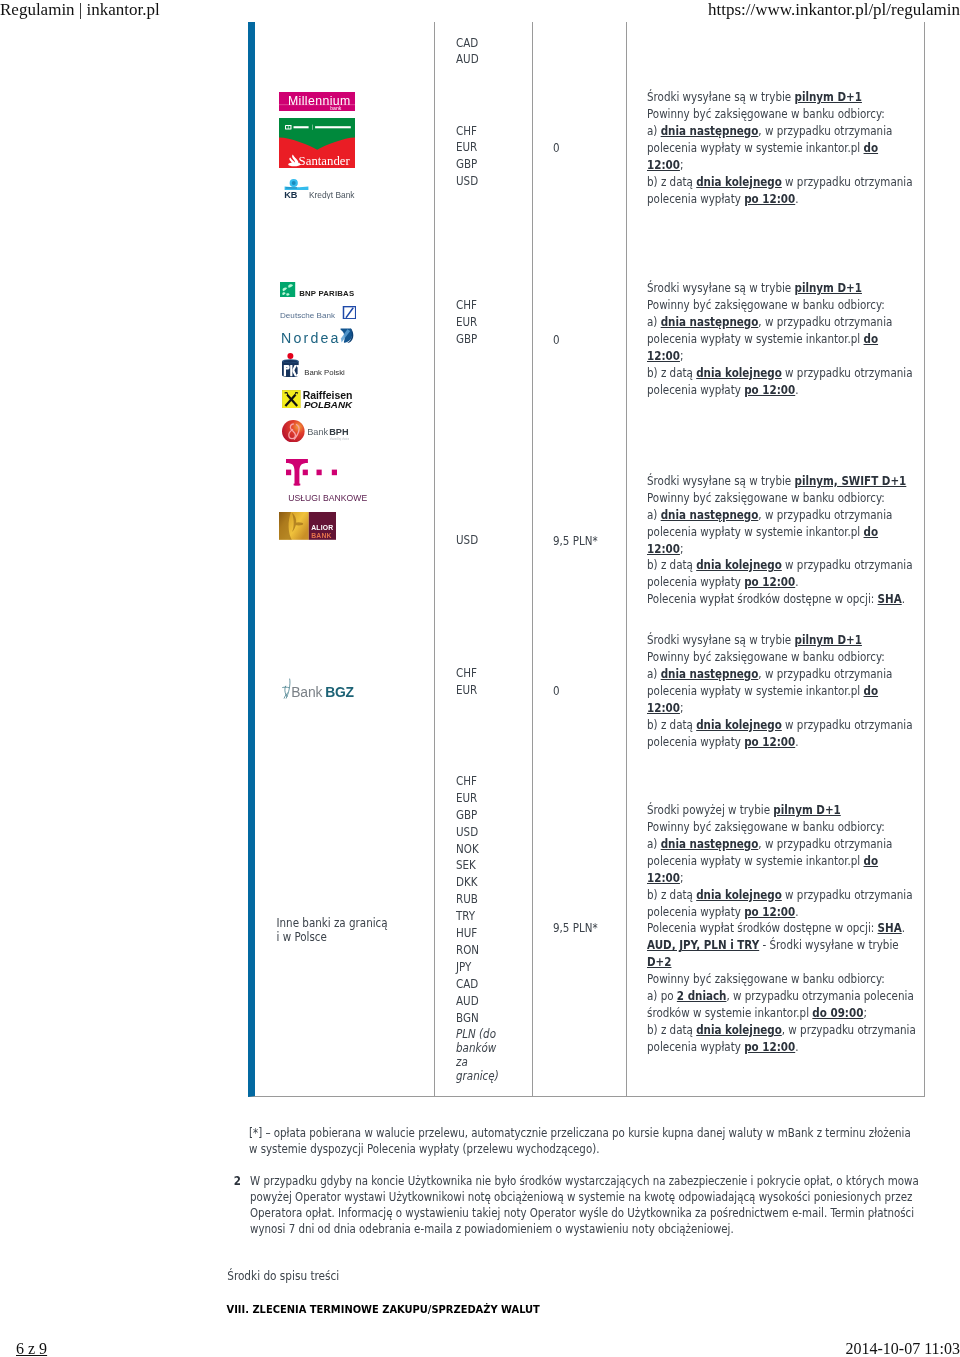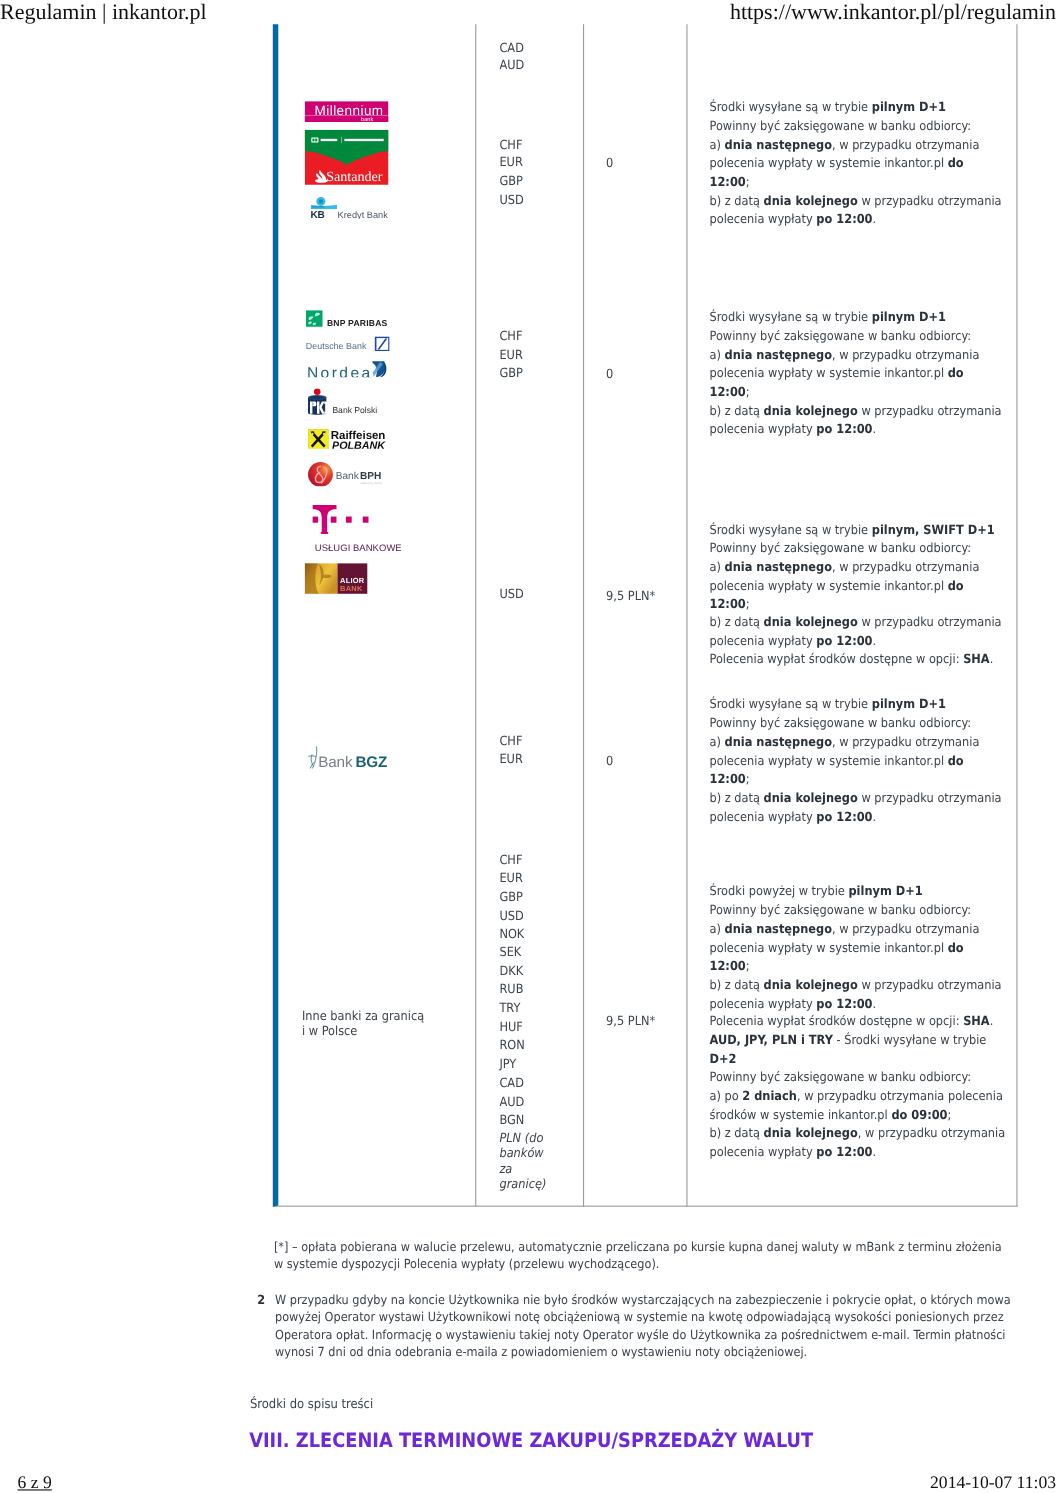--- a/index.html
+++ b/index.html
@@ -2,56 +2,56 @@
 <html><head>
 <meta charset="utf-8">
 <title>Regulamin | inkantor.pl</title>
 <style>
   html,body{margin:0;padding:0;}
   body{width:960px;height:1357px;background:#fff;font-family:"DejaVu Sans",sans-serif;font-stretch:condensed;
        overflow:hidden;position:relative;}
 
   
   .page-header{position:absolute;top:0;left:0;width:960px;height:24px;
-       font-family:"Liberation Serif",serif;font-size:20px;color:#111;}
+       font-family:"Liberation Serif",serif;font-size:17px;color:#111;}
   .hdr-left{position:absolute;left:0px;top:0px;}
   .hdr-right{position:absolute;right:0px;top:0px;}
   .page-footer{position:absolute;left:0;top:1340px;width:960px;height:20px;
        font-family:"Liberation Serif",serif;font-size:16px;color:#111;}
   .ftr-left{position:absolute;left:16px;top:0px;text-decoration:underline;}
   .ftr-right{position:absolute;right:0px;top:0px;margin-left:48px;}
 
   
   #fee-table{position:absolute;left:248px;top:22px;width:677px;height:1075px;
-       border-left:5px solid #0369a1;border-right:1px solid #9a9a9a;
+       border-left:7px solid #0369a1;border-right:1px solid #9a9a9a;
        border-bottom:1px solid #9a9a9a;box-sizing:border-box;}
   .vline{position:absolute;top:0;bottom:-1px;width:1px;background:#9a9a9a;}
   .vline.v1{left:179px;}
   .vline.v2{left:277px;}
   .vline.v3{left:371px;}
 
   .cell{position:absolute;color:#3c434b;font-size:11.5px;line-height:16.95px;}
   .cell.cur{left:201px;}       
   .cell.fee{left:298px;}       
   .cell.desc{left:392px;width:300px;}  
   .cell.bank{left:21.5px;width:160px;line-height:14.2px;}
-  .cell b{font-weight:bold;color:#2b323b;}
+  .cell b{font-weight:bold;color:#2b323b;text-decoration:underline;}
 
   .cell.ital{font-style:italic;}
   .logos{position:absolute;left:24px;}
   .logo{display:block;position:absolute;}
 
   
   #footnotes{position:absolute;left:249px;top:1125px;width:700px;color:#3c434b;
        font-size:11.42px;line-height:16px;}
   .fn-star{margin:0;width:672px;}
   .fn-item{margin:0;position:absolute;left:1px;top:48px;width:671px;}
   .fn-num{position:absolute;left:-21px;top:0;width:12px;text-align:right;color:#2b323b;font-weight:bold;}
   .back-link{position:absolute;left:-21.8px;top:142.5px;margin:0;font-size:11.7px;}
-  .section-heading{position:absolute;left:-22.5px;top:177px;margin:0;font-size:18px;font-weight:bold;color:#6d28d9;}
+  .section-heading{position:absolute;left:-22.5px;top:177px;margin:0;font-size:11px;font-weight:bold;color:#000000;}
 </style>
 </head>
 <body>
 
 <div class="page-header">
   <div class="hdr-left">Regulamin | inkantor.pl</div>
   <div class="hdr-right">https://www.inkantor.pl/pl/regulamin</div>
 </div>
 
 <div id="fee-table">

